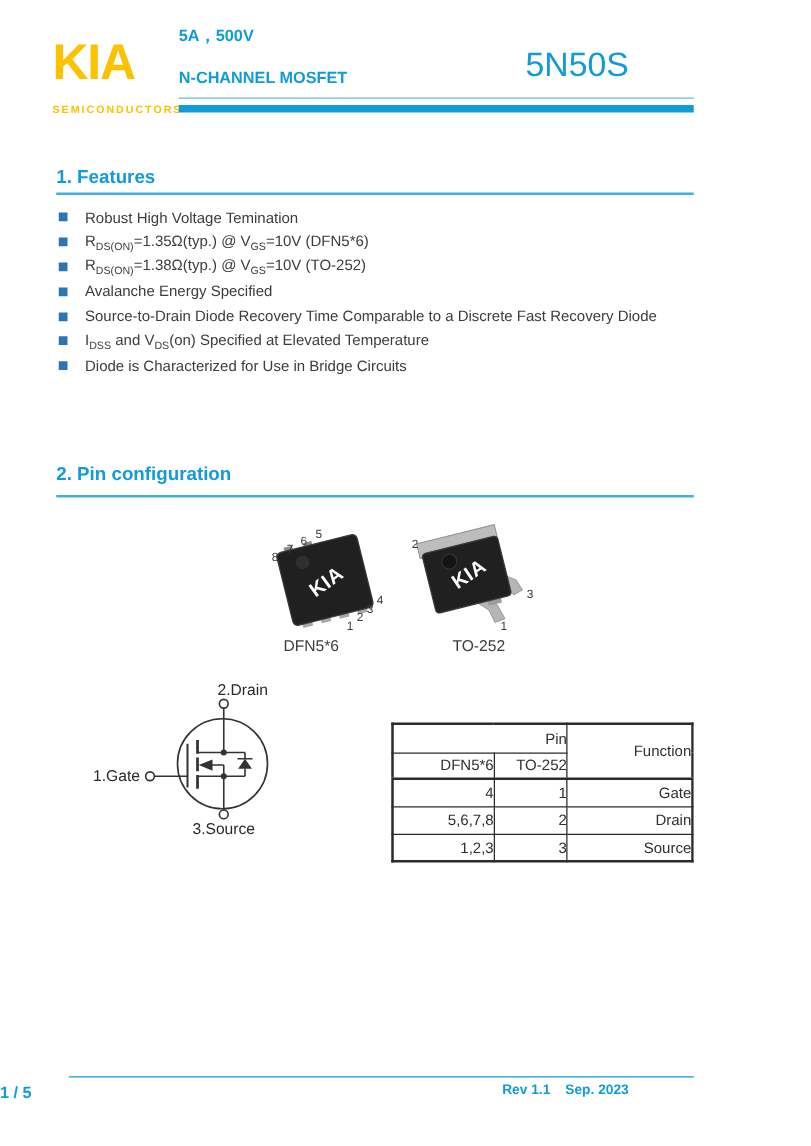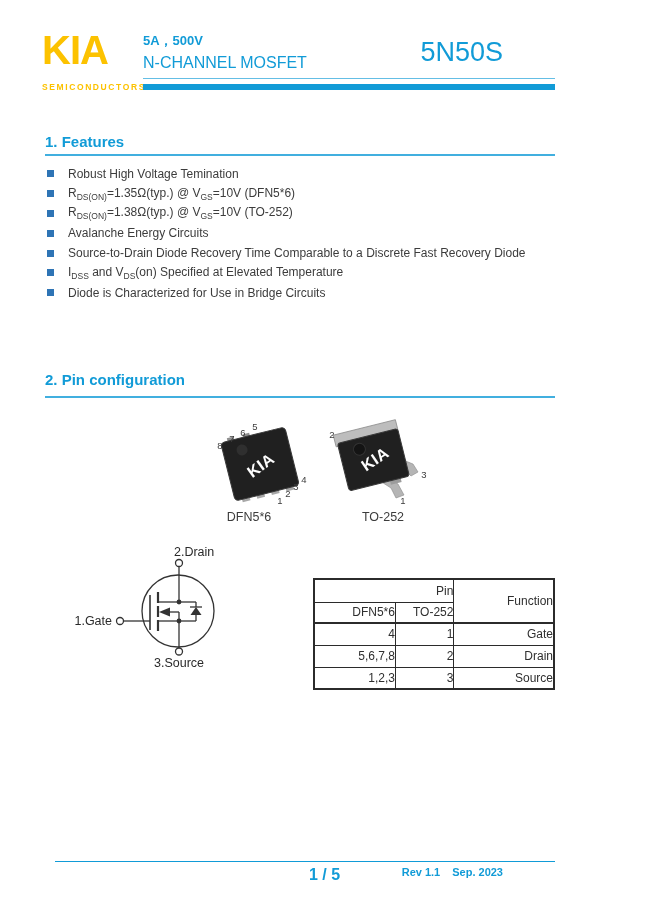--- a/index.html
+++ b/index.html
@@ -11,22 +11,22 @@
   *{margin:0;padding:0;box-sizing:border-box;}
   html,body{background:#ffffff;}
   body{font-family:"Liberation Sans","DejaVu Sans",sans-serif;color:var(--ink);}
   .page{position:relative;width:555px;height:917px;background:#fff;overflow:hidden;}
 
   
   .logo{position:absolute;left:42px;top:30px;font-size:40px;font-weight:bold;
         letter-spacing:-1px;color:var(--yellow);line-height:1;}
   .logo-sub{position:absolute;left:42px;top:82px;font-size:8.5px;font-weight:bold;
         letter-spacing:1.6px;color:var(--yellow);}
-  .spec1{position:absolute;left:143px;top:32px;font-size:13px;font-weight:bold;color:var(--accent);}
-  .spec2{position:absolute;left:143px;top:54px;font-size:16px;font-weight:normal;color:var(--accent);text-align:center;}
+  .spec1{position:absolute;left:143px;top:20px;font-size:13px;font-weight:bold;color:var(--accent);}
+  .spec2{position:absolute;left:143px;top:54px;font-size:13px;font-weight:bold;color:var(--accent);text-align:center;}
   .part-number{position:absolute;right:52px;top:37px;font-size:27px;color:var(--accent);}
   .hdr-thin{position:absolute;left:143px;top:78px;width:450px;height:1px;background:var(--accent);opacity:.65;}
   .hdr-thick{position:absolute;left:143px;top:84px;width:454px;height:6px;background:var(--accent);}
 
   
   .sec-heading{position:absolute;left:45px;font-size:15px;font-weight:bold;color:var(--accent);}
   .sec-rule{position:absolute;left:45px;width:550px;height:2px;background:var(--accent);opacity:.8;}
   #features-heading{top:133px;}
   #features-rule{top:154px;}
   #pincfg-heading{top:371px;}
@@ -53,22 +53,22 @@
   .pin-table th,.pin-table td{border:1px solid #2b2b2b;font-weight:normal;padding:0;}
   .pin-table{border:2px solid #2b2b2b;text-align:right;}
   .pin-table thead tr:first-child th{height:23px;}
   .pin-table thead tr:last-child th{height:21px;}
   .pin-table thead{border-bottom:2px solid #2b2b2b;}
   .pin-table tbody td{height:22px;}
   .col-dfn{width:85px;} .col-to{width:62px;} .col-fn{width:105px;}
 
   
   .ftr-rule{position:absolute;left:55px;top:861px;width:540px;height:1px;background:var(--accent);}
-  .ftr-page{position:absolute;left:0;top:866px;width:649px;text-align:center;
-            font-size:16px;font-weight:bold;color:var(--accent);}
+  .ftr-page{position:absolute;left:0;top:866px;width:649px;
+            font-size:13px;font-weight:bold;color:var(--accent);}
   .ftr-rev{position:absolute;right:52px;top:866px;font-size:11px;font-weight:bold;color:var(--accent);}
   .ftr-rev .gap{display:inline-block;width:12px;}
 </style>
 </head>
 <body>
 
 <div class="page">
 
   <div class="logo">KIA</div>
   <div class="logo-sub">SEMICONDUCTORS</div>
@@ -88,21 +88,21 @@
       <li>
         <span class="bullet"></span>
         <span class="ftext">R<sub>DS(ON)</sub>=1.35Ω(typ.) @ V<sub>GS</sub>=10V (DFN5*6)</span>
       </li>
       <li>
         <span class="bullet"></span>
         <span class="ftext">R<sub>DS(ON)</sub>=1.38Ω(typ.) @ V<sub>GS</sub>=10V (TO-252)</span>
       </li>
       <li>
         <span class="bullet"></span>
-        <span class="ftext">Avalanche Energy Circuits</span>
+        <span class="ftext">Avalanche Energy Specified</span>
       </li>
       <li>
         <span class="bullet"></span>
         <span class="ftext">Source-to-Drain Diode Recovery Time Comparable to a Discrete Fast Recovery Diode</span>
       </li>
       <li>
         <span class="bullet"></span>
         <span class="ftext">I<sub>DSS</sub> and V<sub>DS</sub>(on) Specified at Elevated Temperature</span>
       </li>
       <li>

